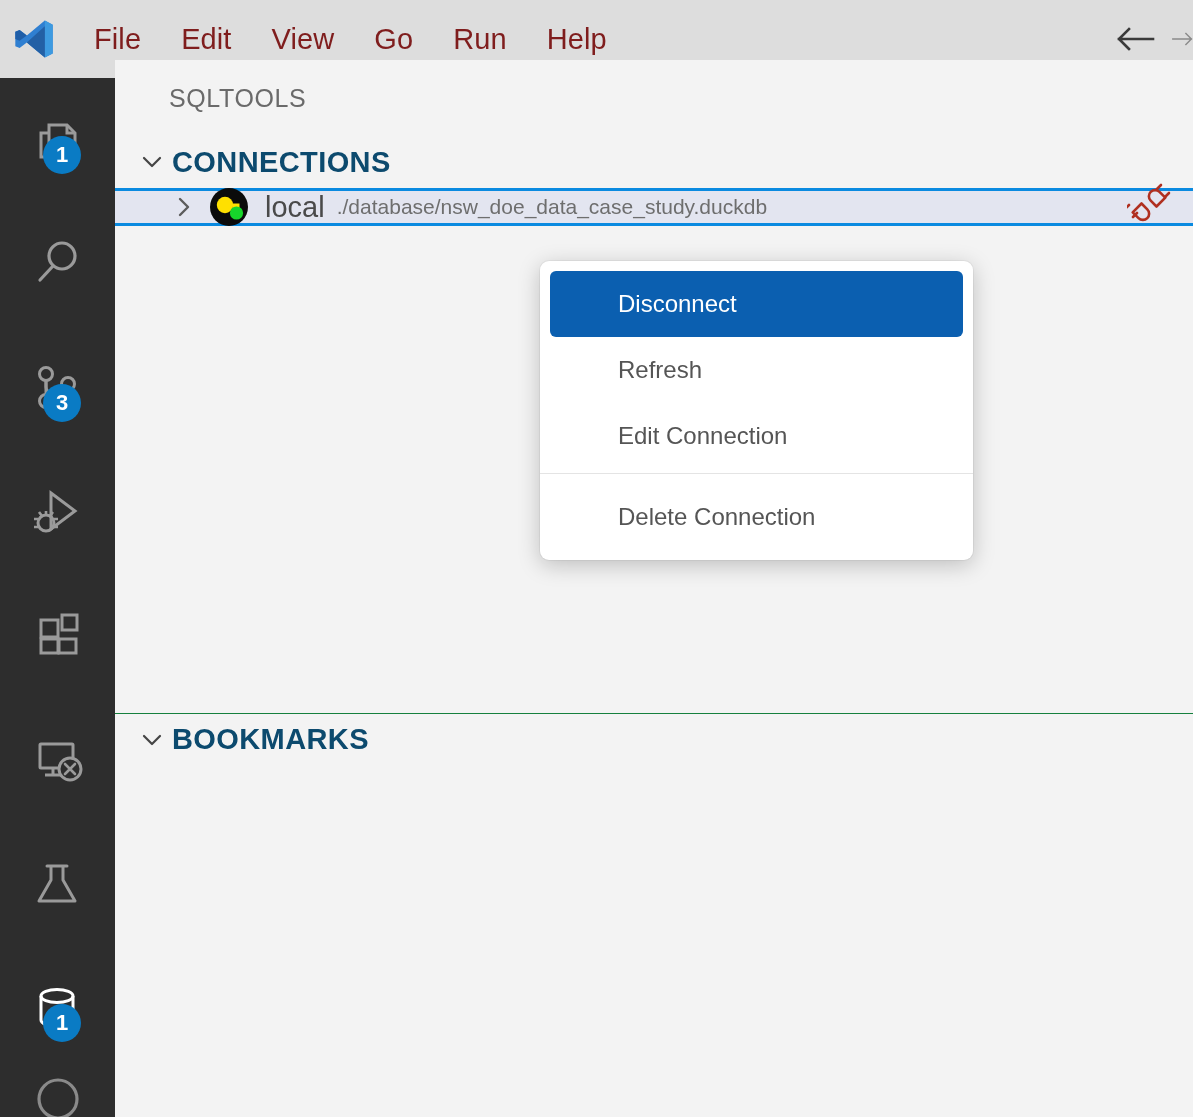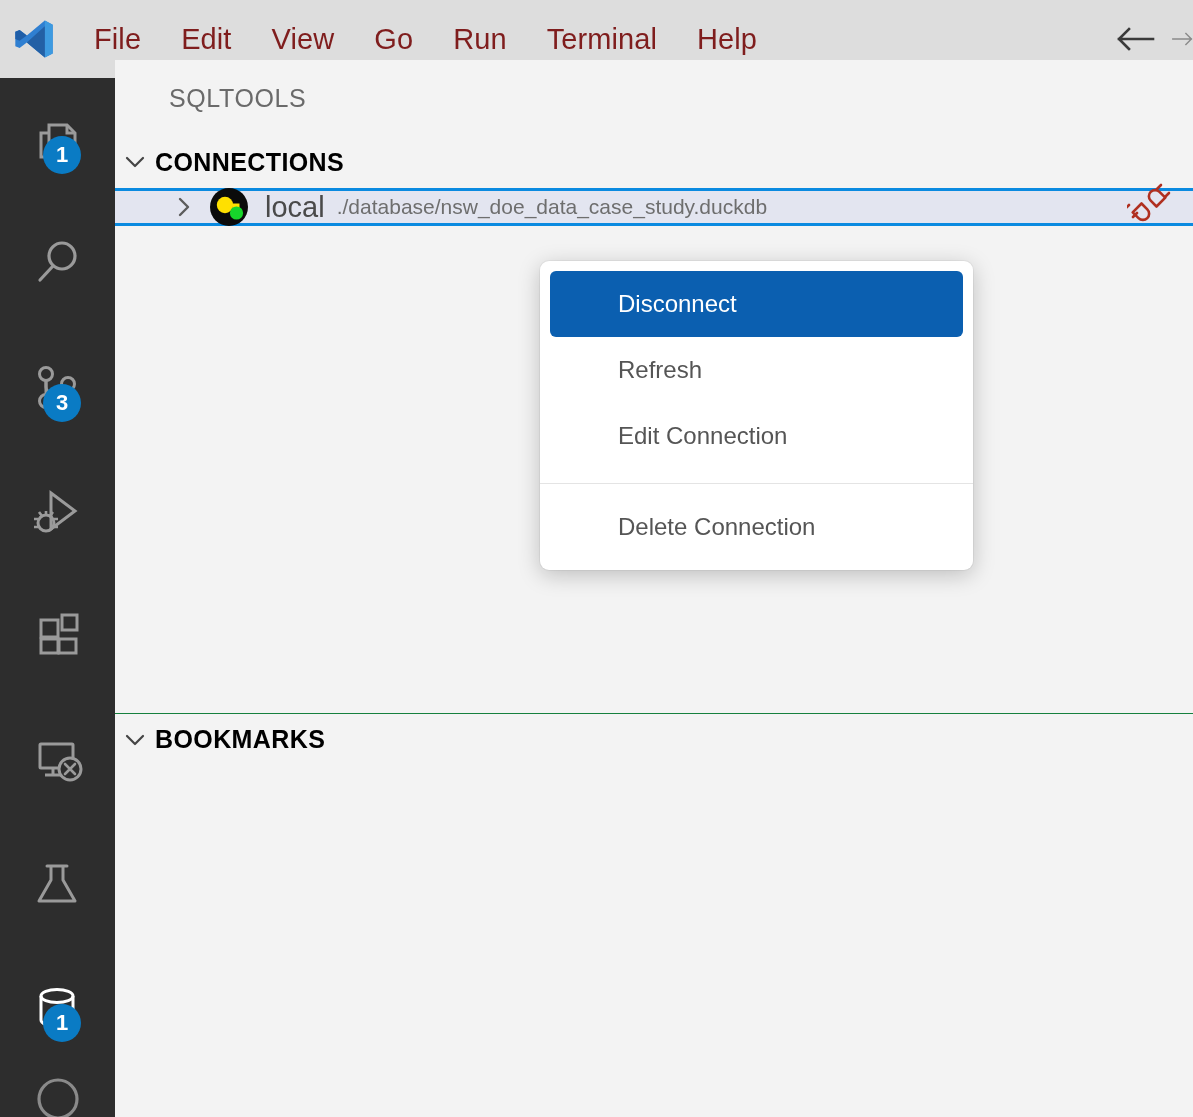--- a/index.html
+++ b/index.html
@@ -122,23 +122,24 @@
     padding-left: 54px;
     font-size: 25px;
     color: #6a6a6a;
     letter-spacing: 0.6px;
   }
 
   .section-header {
     height: 52px;
     display: flex;
     align-items: center;
-    font-size: 25px;
+    padding-left: 17px;
+    font-size: 29px;
     font-weight: bold;
-    color: #000000;
+    color: #0c4a6e;
     letter-spacing: 0.4px;
     cursor: pointer;
   }
   .section-header .chev {
     width: 40px;
     display: flex;
     align-items: center;
     justify-content: center;
     flex: 0 0 auto;
   }
@@ -201,21 +202,21 @@
     width: 433px;
     background: #ffffff;
     border-radius: 9px;
     box-shadow: 0 5px 22px rgba(0,0,0,0.22), 0 0 0 1px rgba(0,0,0,0.045);
     padding: 10px 0 10px 0;
     z-index: 50;
     overflow: hidden;
   }
 
   .cm-group { padding: 0 10px; }
-  .cm-group + .cm-group { border-top: 1px solid #e4e4e4; padding-top: 10px; margin-top: 14px; }
+  .cm-group + .cm-group { border-top: 1px solid #e4e4e4; padding-top: 10px; margin-top: 4px; }
 
   .cm-item {
     height: 66px;
     display: flex;
     align-items: center;
     padding-left: 68px;
     font-size: 24px;
     color: #555555;
     border-radius: 6px;
     cursor: pointer;
@@ -243,21 +244,20 @@
         <path d="M3 11 l3-1.3 5 3.8 -5 3.8 -3-1.3 Z" fill="#1f5ea8"></path>
       </svg>
     </div>
 
     <div class="menu-items">
       <div class="menu-item">File</div>
       <div class="menu-item">Edit</div>
       <div class="menu-item">View</div>
       <div class="menu-item">Go</div>
       <div class="menu-item">Run</div>
-      <div class="menu-item">Terminal</div>
       <div class="menu-item">Help</div>
     </div>
 
     <div class="titlebar-nav">
       <div class="nav-arrow">
         <svg width="44" height="30" viewBox="0 0 44 30">
           <path d="M13 5 L3 15 L13 25 M3 15 H37" fill="none" stroke="#3a3a3a" stroke-width="2.6" stroke-linecap="square" stroke-linejoin="miter"></path>
         </svg>
       </div>
       <div class="nav-arrow clipped">

